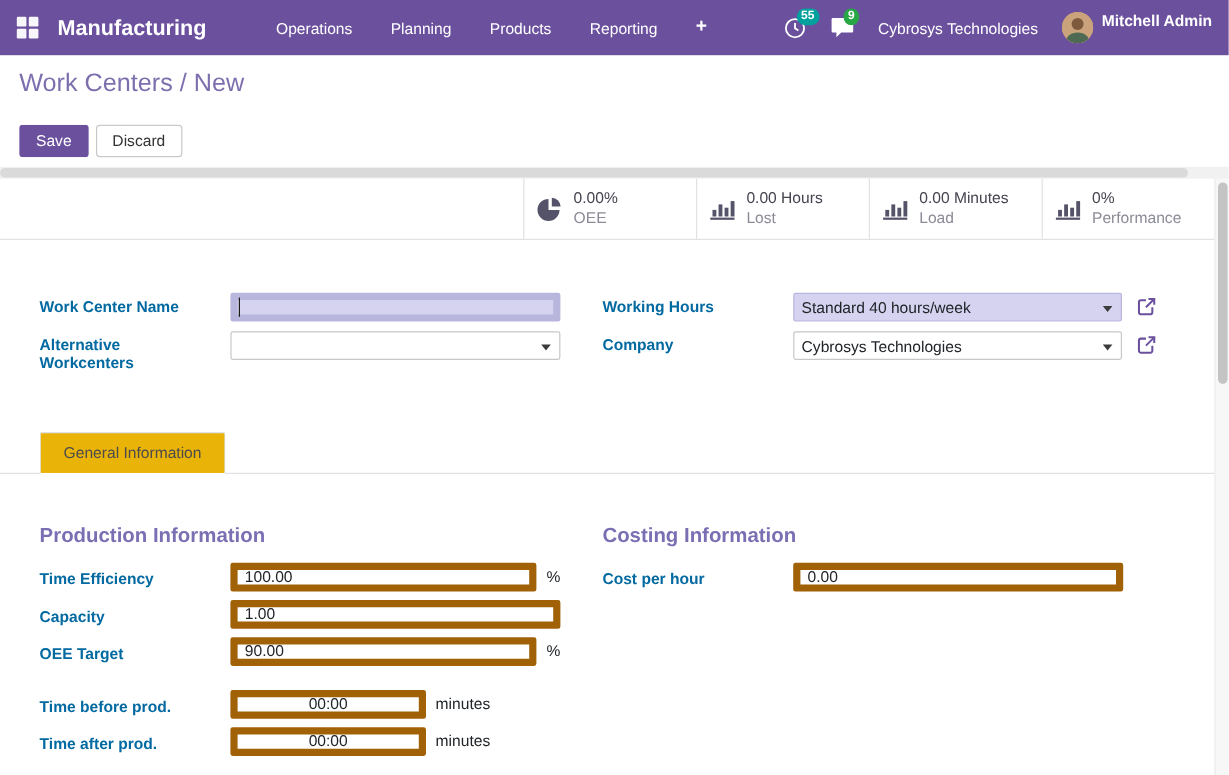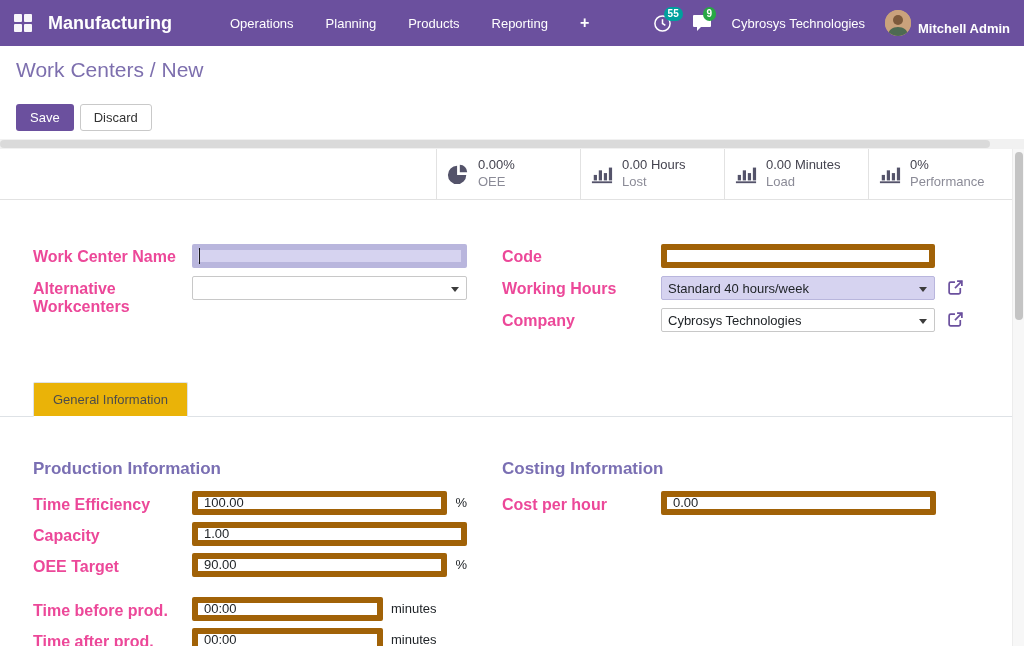--- a/index.html
+++ b/index.html
@@ -13,21 +13,21 @@
   .app-name { font-size: 18px; font-weight: bold; margin-left: 16px; cursor: pointer; }
   .nav-menus { display: flex; gap: 28px; margin-left: 56px; font-size: 13px; align-items: center; }
   .nav-item { cursor: pointer; padding: 4px 2px; }
   .nav-plus { font-size: 16px; font-weight: bold; cursor: pointer; }
   .systray { margin-left: auto; display: flex; align-items: center; gap: 20px; font-size: 13px; }
   .icon-wrap { position: relative; cursor: pointer; display: flex; align-items: center; }
   .badge { position: absolute; top: -7px; left: 11px; font-size: 10px; line-height: 1; border-radius: 8px; padding: 2px 4px; color: #fff; font-weight: bold; }
   .badge.teal { background: var(--badge-teal, #00a09d); }
   .badge.green { background: var(--badge-green, #28a745); }
   .company-switch { cursor: pointer; }
-  .user-menu { display: flex; align-items: flex-end; gap: 7px; cursor: pointer; }
+  .user-menu { display: flex; align-items: flex-start; gap: 7px; cursor: pointer; }
   .avatar { width: 26px; height: 26px; border-radius: 50%; background: #caa27c; overflow: hidden; flex: none; }
   .user-name { font-weight: bold; }
 
   
   .control-panel { padding: 12px 16px 8px; }
   .breadcrumb { font-size: 21px; color: var(--breadcrumb, #7d6fae); margin-bottom: 22px; }
   .breadcrumb .bc-link { cursor: pointer; }
   .btn-row { display: flex; gap: 6px; }
   .btn { font-size: 13px; padding: 5px 13px; border-radius: 3px; border: 1px solid transparent; cursor: pointer; font-family: inherit; }
   .btn-primary { background: var(--accent, #6b509e); color: #fff; }
@@ -46,21 +46,21 @@
   .stat-btn { width: 144px; display: flex; align-items: center; gap: 9px; padding: 8px 10px; border-left: 1px solid #e2e2e2; cursor: pointer; }
   .stat-text { display: flex; flex-direction: column; line-height: 1.3; }
   .stat-value { font-size: 13px; color: #44434f; }
   .stat-label { font-size: 13px; color: #8b8b97; }
 
   
   .form-top { display: flex; padding: 44px 33px 0; }
   .col-left { width: 469px; flex: none; }
   .col-right { flex: 1; }
   .frow { display: flex; margin-bottom: 8px; }
-  .flabel { width: 159px; font-size: 16px; font-weight: bold; color: #ec4899; padding-top: 4px; flex: none; padding-right: 12px; }
+  .flabel { width: 159px; font-size: 13px; font-weight: bold; color: #0369a1; padding-top: 4px; flex: none; padding-right: 12px; }
   .fctrl { position: relative; }
   .ctrl-line { display: flex; align-items: center; }
   .inp { width: 275px; height: 24px; border: 6px solid #a16207; border-radius: 2px; font-size: 13px; padding: 2px 6px; font-family: inherit; background: #fff; color: #212529; }
   .inp.required { background: var(--required-bg, #d6d3f0); border-color: #b9b6dd; }
   .select { width: 275px; height: 24px; border: 1px solid #c8c8c8; border-radius: 2px; font-size: 13px; padding: 4px 22px 3px 6px; background: #fff; position: relative; cursor: pointer; white-space: nowrap; overflow: hidden; }
   .select.required { background: var(--required-bg, #d6d3f0); border-color: #b9b6dd; }
   .select.w274 { width: 274px; }
   .caret { position: absolute; right: 7px; top: 10px; width: 0; height: 0; border-left: 4px solid transparent; border-right: 4px solid transparent; border-top: 5px solid #3c3c3c; }
   .ext-link { margin-left: 12px; display: inline-flex; align-items: center; cursor: pointer; }
   .text-cursor { position: absolute; left: 7px; top: 4px; width: 1px; height: 16px; background: #1a1a1a; }
@@ -68,21 +68,21 @@
   
   .tab-bar { border-bottom: 1px solid #dee2e6; margin-top: 42px; padding-left: 33px; }
   .tab { display: inline-block; padding: 9px 19px; font-size: 13px; color: #4c4c4c; background: #eab308; border: 1px solid #dee2e6; border-bottom: 1px solid #fff; border-radius: 2px 2px 0 0; margin-bottom: -1px; cursor: pointer; }
 
   
   .tab-content { display: flex; padding: 42px 33px 0; }
   .section-title { font-size: 17px; font-weight: bold; color: var(--heading, #7a6fb3); margin-bottom: 12px; }
   .prow { display: flex; align-items: center; margin-bottom: 7px; }
   .pgroup { width: 275px; display: flex; align-items: center; }
   .pgroup .inp { flex: 1; width: auto; }
-  .pgroup .inp.narrow { flex: none; width: 191px; }
+  .pgroup .inp.narrow { flex: none; width: 163px; text-align: center; }
   .suffix { margin-left: 8px; font-size: 13px; color: #212529; white-space: nowrap; }
   .suffix:empty { display: none; }
   .gap-top { margin-top: 20px; }
 </style>
 </head>
 <body>
 
 <div class="navbar">
   <div class="apps-icon">
     <span></span>
@@ -212,26 +212,20 @@
           <label class="flabel">Alternative Workcenters</label>
           <div class="fctrl">
             <div class="select">
               <span></span>
               <span class="caret"></span>
             </div>
           </div>
         </div>
       </div>
       <div class="col-right">
-        <div class="frow">
-          <label class="flabel">Code</label>
-          <div class="fctrl">
-            <input class="inp" style="width: 274px;" value="">
-          </div>
-        </div>
         <div class="frow">
           <label class="flabel">Working Hours</label>
           <div class="ctrl-line">
             <div class="select required w274">
               <span>Standard 40 hours/week</span>
               <span class="caret"></span>
             </div>
             <span class="ext-link">
               <svg width="17" height="17" viewBox="0 0 16 16" fill="none" stroke="#6b509e" stroke-width="1.6">
                 <path d="M12.5 8.5v4a1.5 1.5 0 0 1-1.5 1.5H3.5A1.5 1.5 0 0 1 2 12.5V4.5A1.5 1.5 0 0 1 3.5 3h4"></path>

